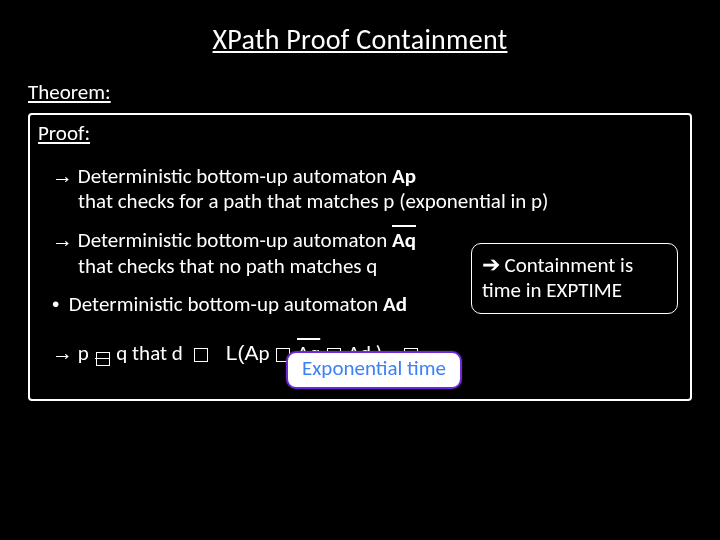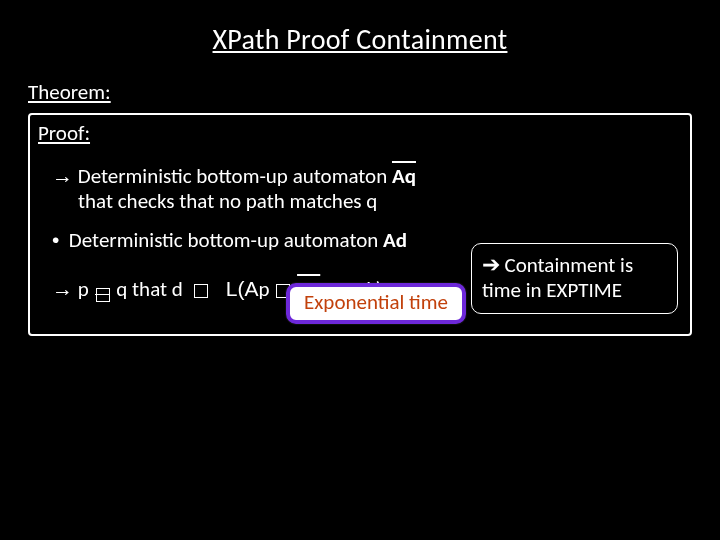--- a/index.html
+++ b/index.html
@@ -76,25 +76,25 @@
   .callout .arrow-glyph {
     font-family: "Segoe UI Symbol", Arial, sans-serif;
     font-size: 22px;
     margin-right: 4px;
   }
   .exptag {
     position: absolute;
     bottom: 10px;
     left: 256px;
     background: #fff;
-    color: #c2410c;
+    color: #3b82f6;
     border-radius: 10px;
     padding: 3px 14px 5px 14px;
     font-size: 21px;
-    border: 4px solid #6d28d9;
+    border: 2px solid #6d28d9;
     box-shadow: 0 0 0 1px rgba(255,255,255,0.05);
   }
   .combine {
     font-family: "Cambria Math", "Segoe UI Symbol", Arial, sans-serif;
     margin-left: 6px;
   }
   .overline {
     text-decoration: overline;
   }
   .sq {
@@ -133,20 +133,26 @@
 
   <div class="title">XPath Proof Containment</div>
 
   <div class="theorem">
     <span class="label">Theorem:</span><br>
   </div>
 
   <div class="proofbox">
     <div class="proof-label">Proof:</div>
 
+    <div class="item">
+      <span class="arrow">→</span>
+      <span>Deterministic  bottom-up automaton</span>
+      <span class="bold">Ap</span>
+      <div class="cont">that  checks for a path that matches p (exponential in p)</div>
+    </div>
 
     <div class="item">
       <span class="arrow">→</span>
       <span>Deterministic  bottom-up automaton</span>
       <span class="bold overline">Aq</span>
       <div class="cont">that checks that no path matches q</div>
     </div>
 
     <div class="item">
       <span class="arrow">•</span>&nbsp;

